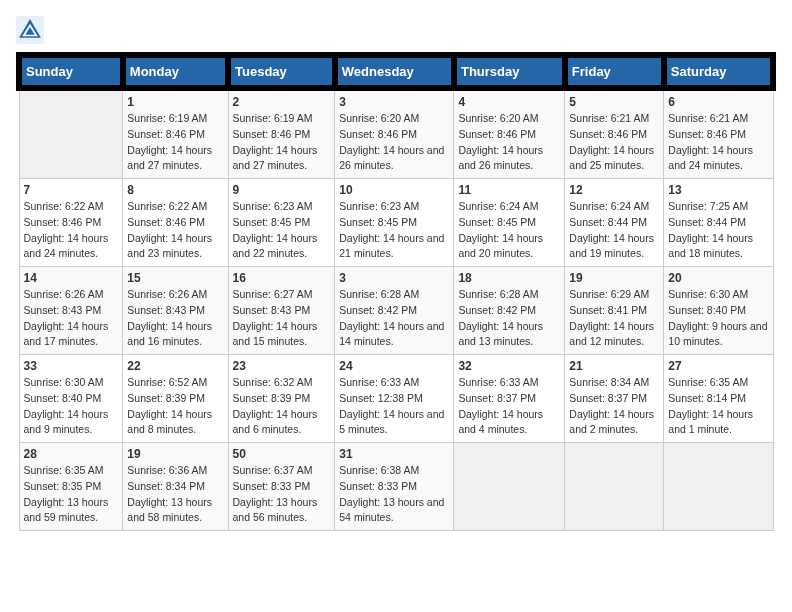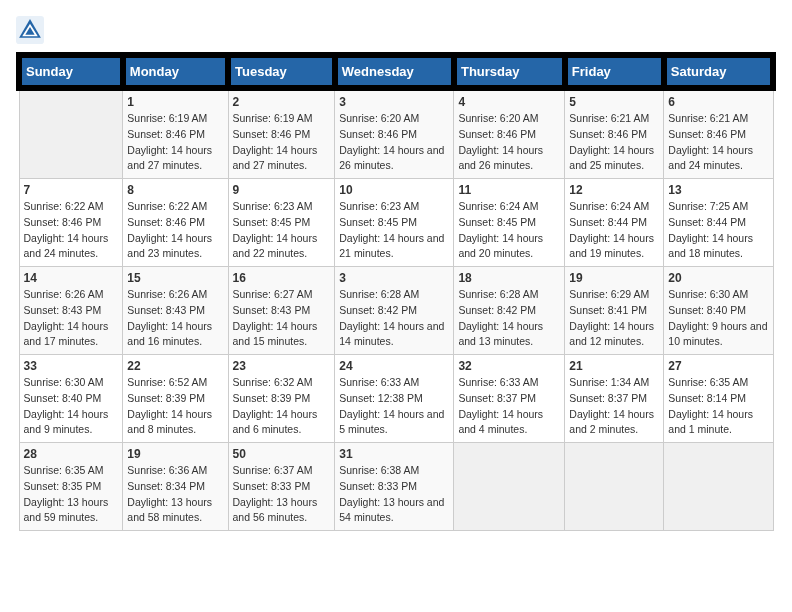--- a/index.html
+++ b/index.html
@@ -213,21 +213,21 @@
         <td>
           <span class="day-num">24</span>
           <div class="cell-content"><span>Sunrise: 6:33 AM</span><br><span>Sunset: 12:38 PM</span><br><span>Daylight: 14 hours and 5 minutes.</span></div>
         </td>
         <td>
           <span class="day-num">32</span>
           <div class="cell-content"><span>Sunrise: 6:33 AM</span><br><span>Sunset: 8:37 PM</span><br><span>Daylight: 14 hours and 4 minutes.</span></div>
         </td>
         <td>
           <span class="day-num">21</span>
-          <div class="cell-content"><span>Sunrise: 1:34 AM</span><br><span>Sunset: 8:37 PM</span><br><span>Daylight: 14 hours and 2 minutes.</span></div>
+          <div class="cell-content"><span>Sunrise: 8:34 AM</span><br><span>Sunset: 8:37 PM</span><br><span>Daylight: 14 hours and 2 minutes.</span></div>
         </td>
         <td>
           <span class="day-num">27</span>
           <div class="cell-content"><span>Sunrise: 6:35 AM</span><br><span>Sunset: 8:14 PM</span><br><span>Daylight: 14 hours and 1 minute.</span></div>
         </td>
       </tr>
       <tr>
         <td>
           <span class="day-num">28</span>
           <div class="cell-content"><span>Sunrise: 6:35 AM</span><br><span>Sunset: 8:35 PM</span><br><span>Daylight: 13 hours and 59 minutes.</span></div>

